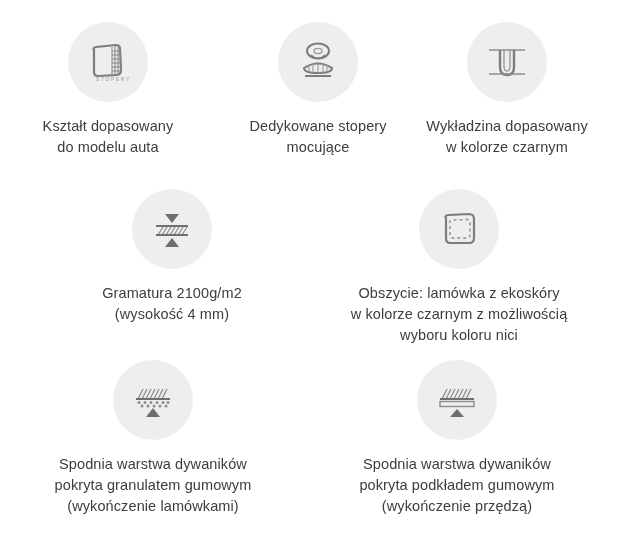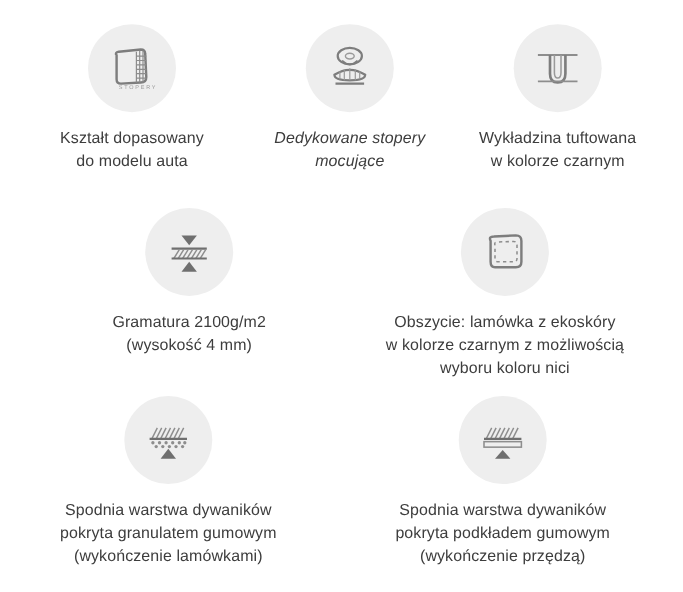--- a/index.html
+++ b/index.html
@@ -41,22 +41,22 @@
   }
   .caption {
     font-size: 14.5px;
     line-height: 1.45;
     color: #3d3d3d;
     white-space: pre-line;
     letter-spacing: 0.1px;
   }
 
   
-  #f1 { left: 21px;  top: 22px;  width: 198px; }
-  #f2 { left: 223px; top: 22px;  width: 190px; font-style: italic; }
+  #f1 { left: 9px;  top: 22px;  width: 198px; }
+  #f2 { left: 223px; top: 22px;  width: 190px; }
   #f3 { left: 410px; top: 22px;  width: 194px; }
   #f4 { left: 76px;  top: 189px; width: 192px; }
   #f5 { left: 318px; top: 189px; width: 282px; justify-content: space-between; }
   #f6 { left: 18px;  top: 360px; width: 270px; }
   #f7 { left: 318px; top: 360px; width: 278px; }
 </style>
 </head>
 <body>
 
 <div class="board">
@@ -106,21 +106,21 @@
 
   <div class="feature" id="f3">
     <div class="icon-wrap">
       <svg width="54" height="54" viewBox="0 0 54 54">
         <line x1="9" y1="15" x2="45" y2="15" stroke="#8d8d8d" stroke-width="1.6"></line>
         <path d="M20 15 L20 32 Q20 40 27 40 Q34 40 34 32 L34 15" fill="none" stroke="#7d7d7d" stroke-width="2.4"></path>
         <path d="M24 15 L24 31 Q24 36 27 36 Q30 36 30 31 L30 15" fill="none" stroke="#9a9a9a" stroke-width="1.4"></path>
         <line x1="9" y1="39" x2="45" y2="39" stroke="#8d8d8d" stroke-width="1.6"></line>
       </svg>
     </div>
-    <div class="caption">Wykładzina tuftowana
+    <div class="caption">Wykładzina dopasowany
 w kolorze czarnym</div>
   </div>
 
   <div class="feature" id="f4">
     <div class="icon-wrap">
       <svg width="56" height="56" viewBox="0 0 56 56">
         <polygon points="21,13 35,13 28,22" fill="#6f6f6f"></polygon>
         <line x1="12" y1="25" x2="44" y2="25" stroke="#6f6f6f" stroke-width="2"></line>
         <g stroke="#8d8d8d" stroke-width="1.3">
           <line x1="14" y1="34" x2="19" y2="26"></line>

